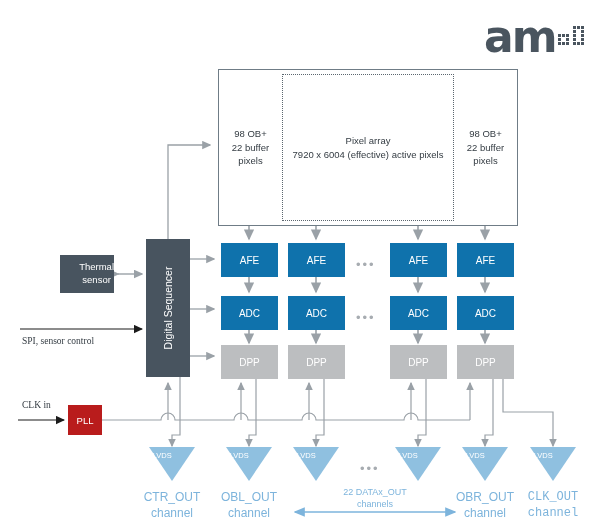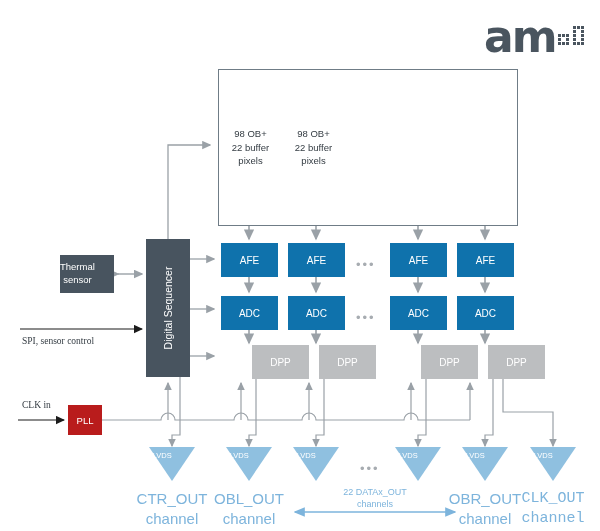--- a/index.html
+++ b/index.html
@@ -28,39 +28,39 @@
                   border-top:1px dotted #5b666f;border-bottom:1px dotted #5b666f;
                   margin:4px 0;}
 
   
   .sequencer{left:146px;top:239px;width:44px;height:138px;background:#48545f;}
   .seq-label{position:absolute;left:50%;top:50%;transform:translate(-50%,-50%) rotate(-90deg);
              white-space:nowrap;color:#fff;font-size:10.5px;}
 
   
   .thermal{left:60px;top:255px;width:54px;height:38px;background:#48545f;color:#fff;
-           font-size:9.5px;display:flex;align-items:center;justify-content:flex-start;
+           font-size:9.5px;display:flex;align-items:center;justify-content:flex-end;
            text-align:center;line-height:1.35;}
   .pll{left:68px;top:405px;width:34px;height:30px;background:#b91c1c;color:#fff;font-size:9.5px;
        display:flex;align-items:center;justify-content:center;}
 
   
   .blk{height:34px;width:57px;display:flex;align-items:center;justify-content:center;
        color:#ffffff;font-size:10px;}
   .blk.afe,.blk.adc{background:#0f72ac;}
-  .blk.dpp{background:#bcbec0;margin-left:31px;}
+  .blk.dpp{background:#bcbec0;}
 
   .ellip{font-size:13px;color:#a7acb1;letter-spacing:2px;line-height:1;}
 
   
   .lvds{width:46px;height:34px;position:absolute;}
   .lvds .tri{width:0;height:0;border-left:23px solid transparent;border-right:23px solid transparent;
              border-top:34px solid #8fc0e0;}
   .lvds .tl{position:absolute;left:0;top:4px;width:46px;text-align:left;color:#fff;font-size:7.5px;}
-  .chlabel{position:absolute;text-align:center;font-size:15px;color:#7db4dc;line-height:1.35;width:90px;}
+  .chlabel{position:absolute;text-align:center;font-size:12px;color:#7db4dc;line-height:1.35;width:90px;}
 
   .ann{position:absolute;font-size:9.5px;color:#333b42;font-family:Liberation Serif, serif;}
   .ann-blue{position:absolute;font-size:9px;color:#7db4dc;text-align:center;line-height:1.35;}
 </style>
 </head>
 <body>
 
 <div id="diagram">
 
   <svg width="600" height="531" style="position:absolute;left:0;top:0;">
@@ -188,20 +188,26 @@
   </div>
 
   <div class="abs pixarray">
     <div class="pix-col side">
       <div>
         <div>98 OB+</div>
         <div>22 buffer</div>
         <div>pixels</div>
       </div>
     </div>
+    <div class="pix-col center">
+      <div>
+        <div>Pixel array</div>
+        <div>7920 x 6004 (effective) active pixels</div>
+      </div>
+    </div>
     <div class="pix-col side">
       <div>
         <div>98 OB+</div>
         <div>22 buffer</div>
         <div>pixels</div>
       </div>
     </div>
   </div>
 
   <div class="abs sequencer">

